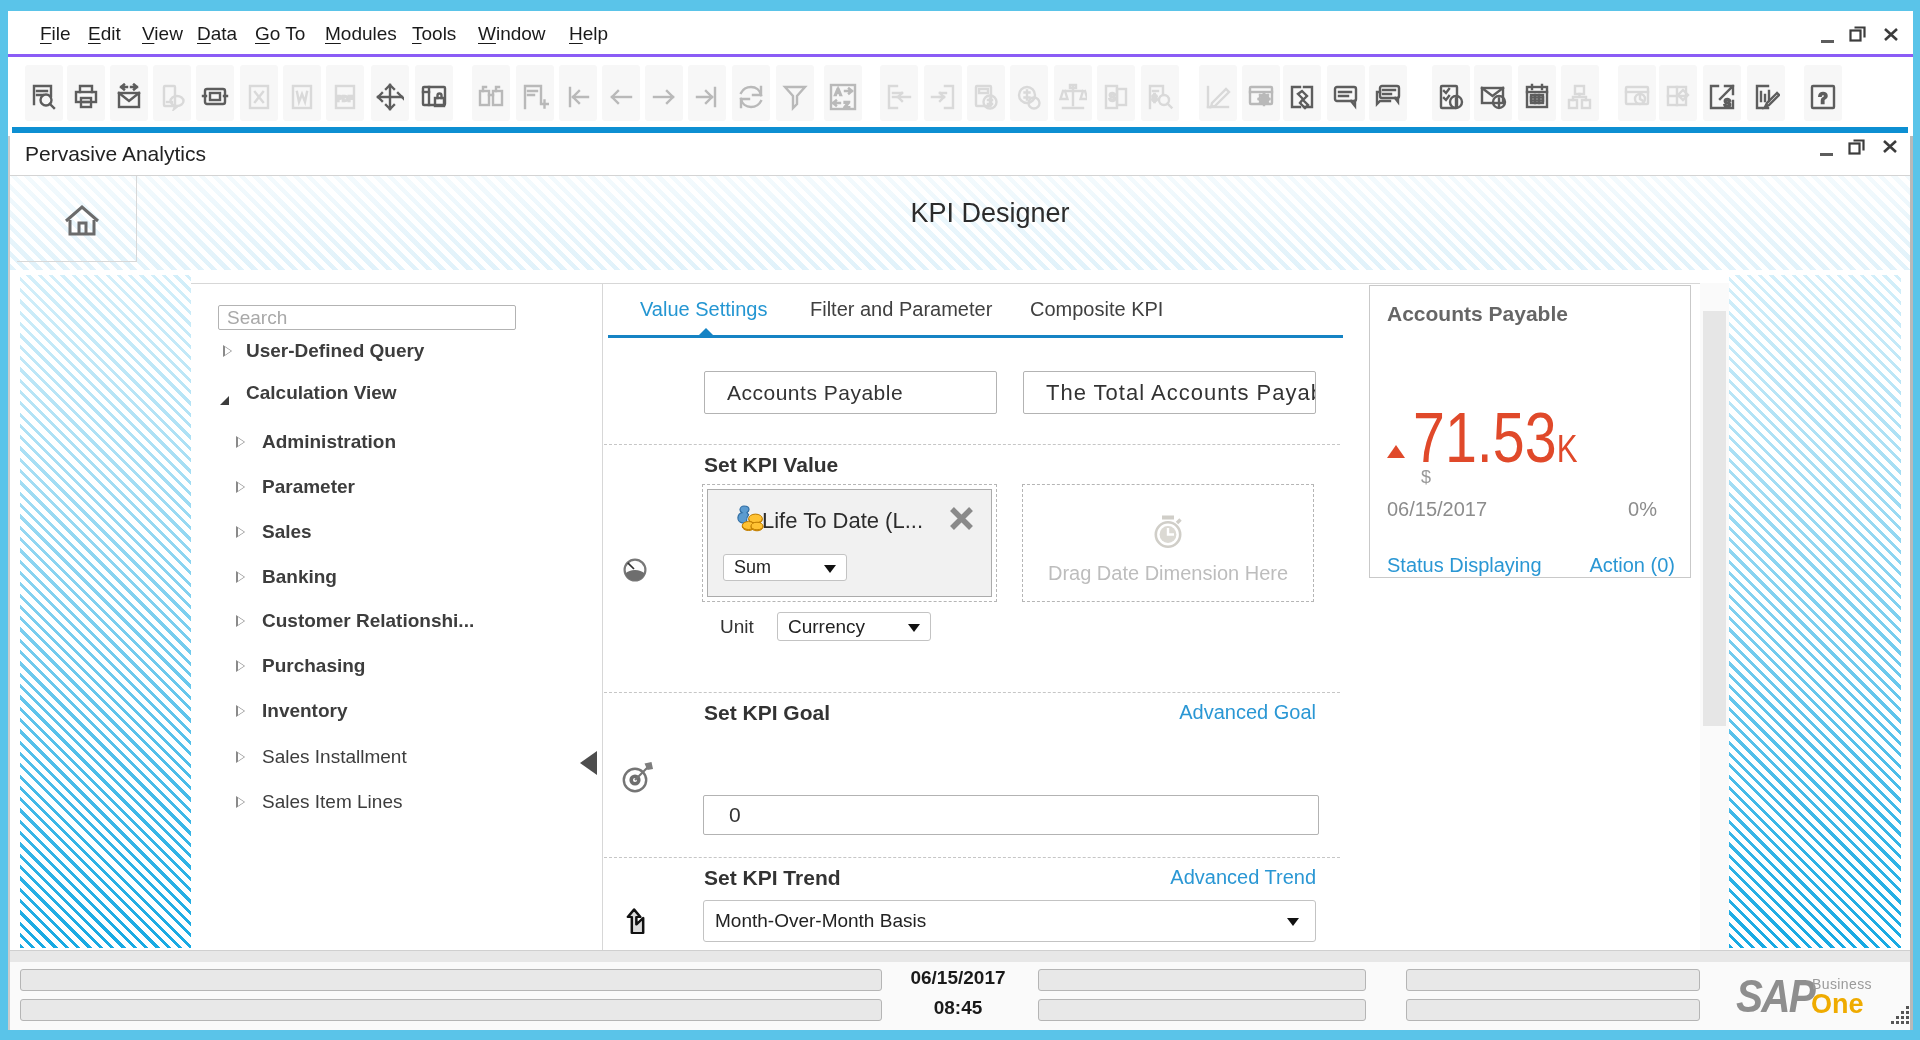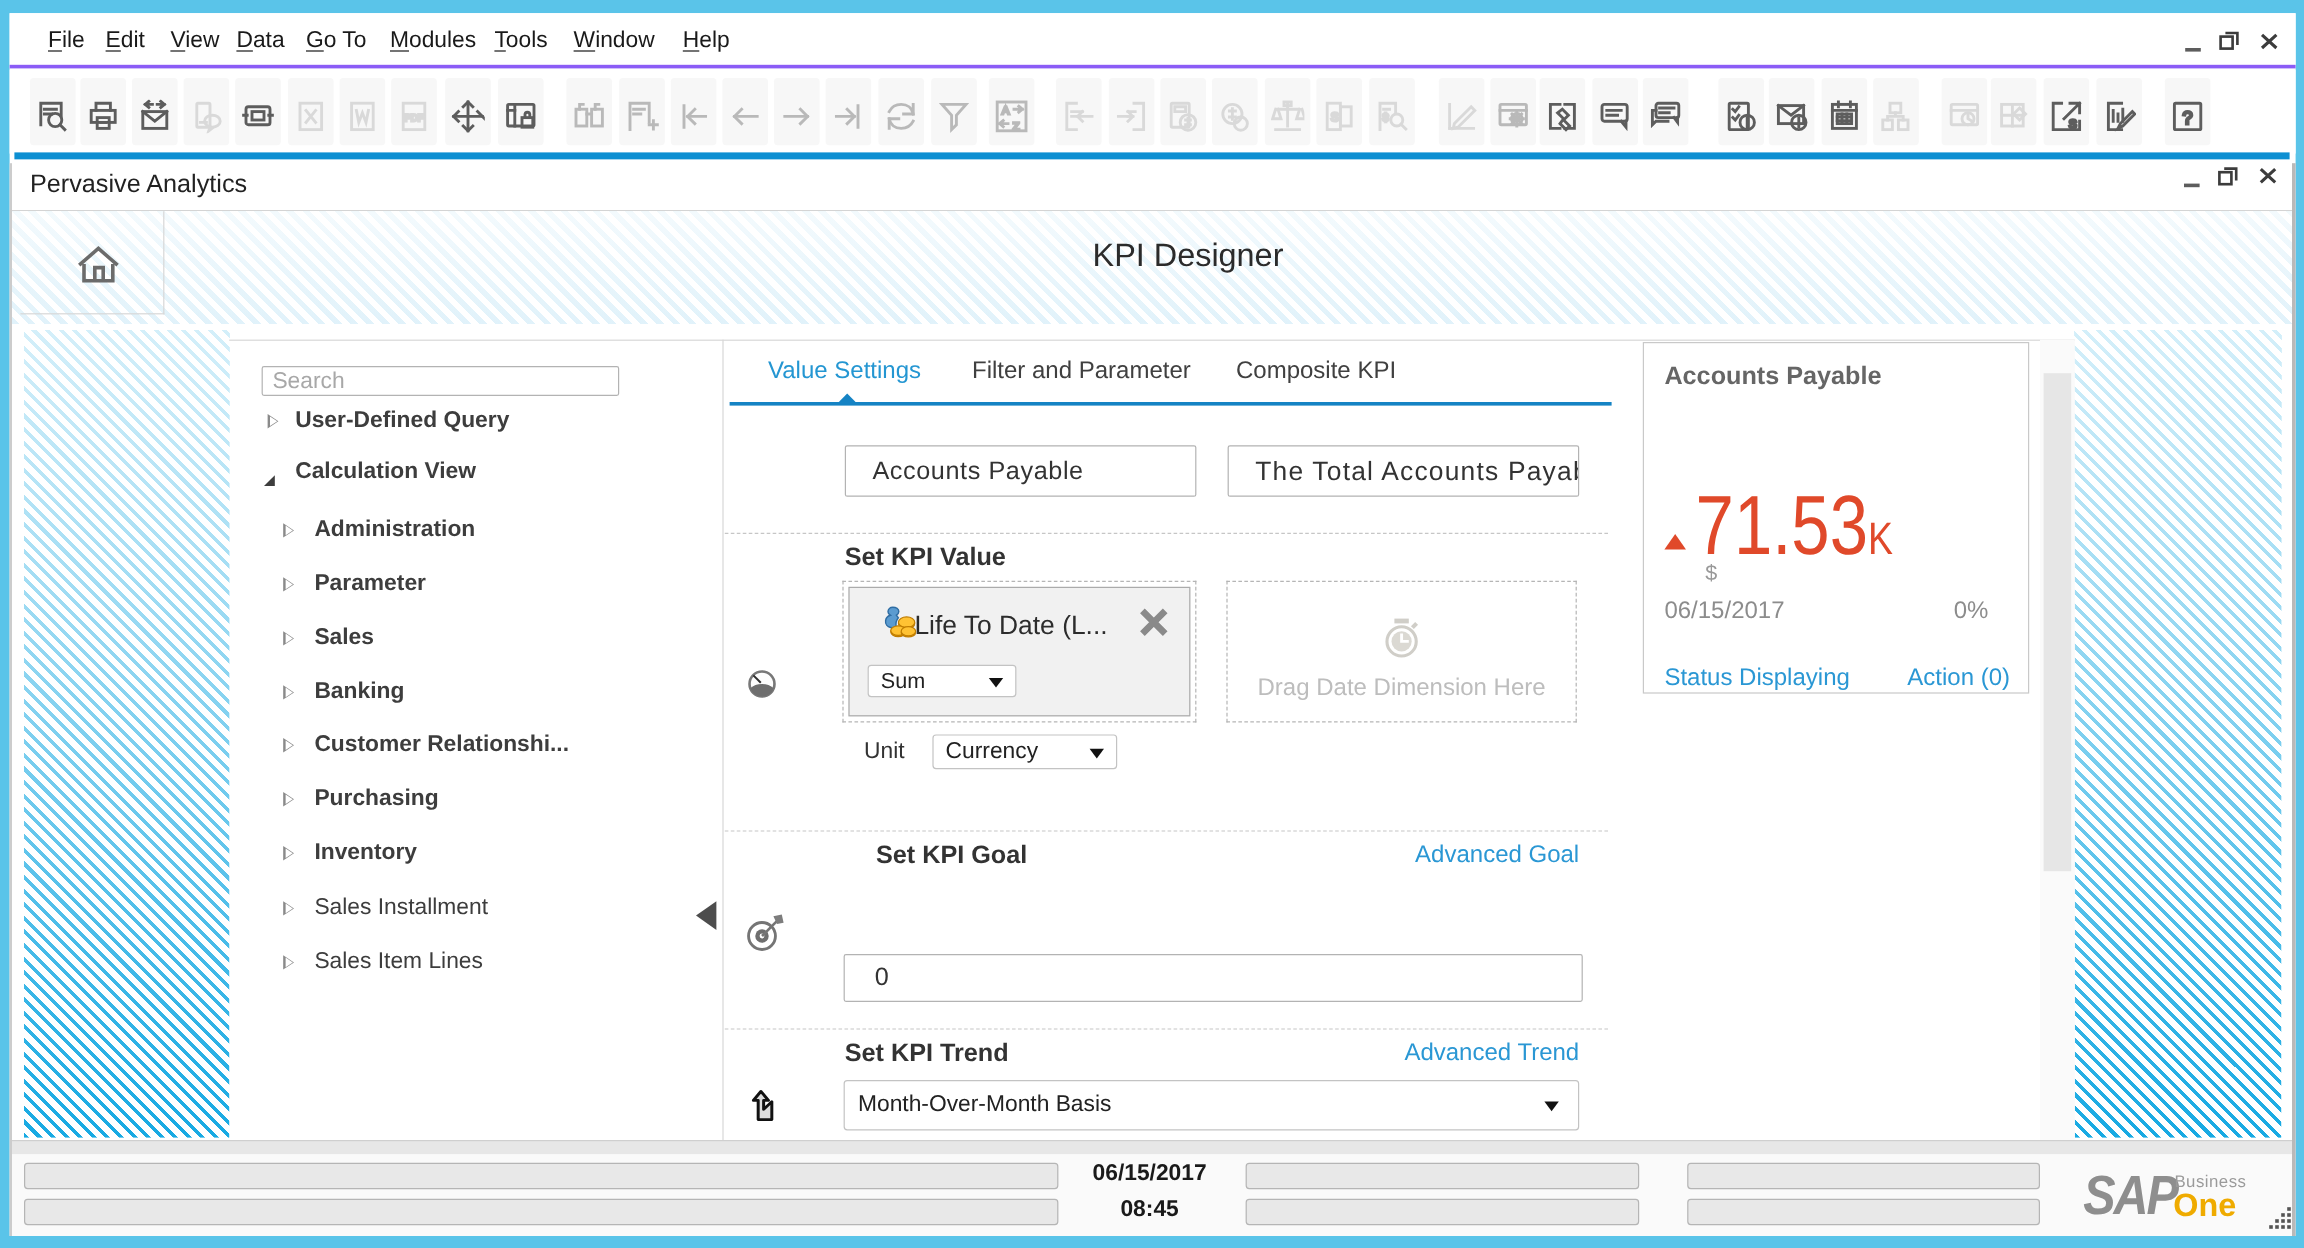--- a/index.html
+++ b/index.html
@@ -446,21 +446,21 @@
 <svg class="abs" style="left:1140px;top:240px" width="36" height="38" viewBox="0 0 36 38">
 <rect x="12" y="2.5" width="12" height="4" fill="#d0cec8"></rect>
 <path d="M27 10l3.5-3.5" stroke="#d0cec8" stroke-width="3.4"></path>
 <circle cx="18" cy="21.5" r="12.2" fill="none" stroke="#d0cec8" stroke-width="2.6"></circle>
 <circle cx="18" cy="21.5" r="8.4" fill="#dbd9d3"></circle>
 <path d="M18 15v6.5h6" stroke="#fff" stroke-width="2.4" fill="none"></path>
       </svg>
 <div class="abs" style="left:1012px;top:289px;width:292px;text-align:center;font-size:20px;color:#bdbdbd">Drag Date Dimension Here</div>
 <div class="abs" style="left:710px;top:343px;font-size:19px;color:#333">Unit</div>
 <div class="sel" style="left:767px;top:339px;width:154px;height:29px;line-height:27px;padding-left:10px">Currency<span class="ar"></span></div>
-<div class="lbl" style="left:720px;top:428px">Set KPI Goal</div>
+<div class="lbl" style="left:694px;top:428px">Set KPI Goal</div>
 <div class="lnk" style="right:594px;top:428px">Advanced Goal</div>
 <svg class="abs" style="left:612px;top:487px" width="34" height="34" viewBox="0 0 34 34">
 <circle cx="13" cy="20" r="11.2" fill="none" stroke="#757575" stroke-width="2.4"></circle>
 <circle cx="13" cy="20" r="5.6" fill="#6e6e6e"></circle>
 <circle cx="13" cy="20" r="2" fill="#fff"></circle>
 <path d="M13 20L26 7" stroke="#757575" stroke-width="2.2"></path>
 <path d="M22.5 3.5l7-1.5 1.5 7-5.5 1z" fill="#7d7d7d"></path>
       </svg>
 <div class="inp" style="left:693px;top:522px;width:616px;height:40px;line-height:38px;padding-left:25px">0</div>
 <div class="lbl" style="left:694px;top:593px">Set KPI Trend</div>

